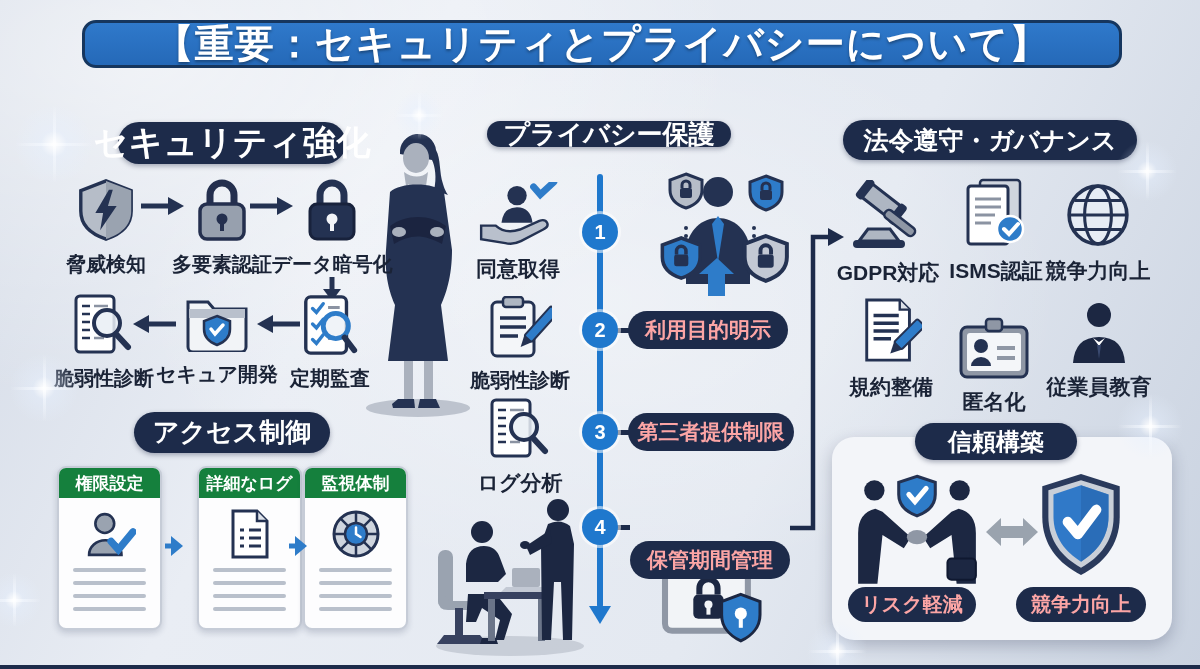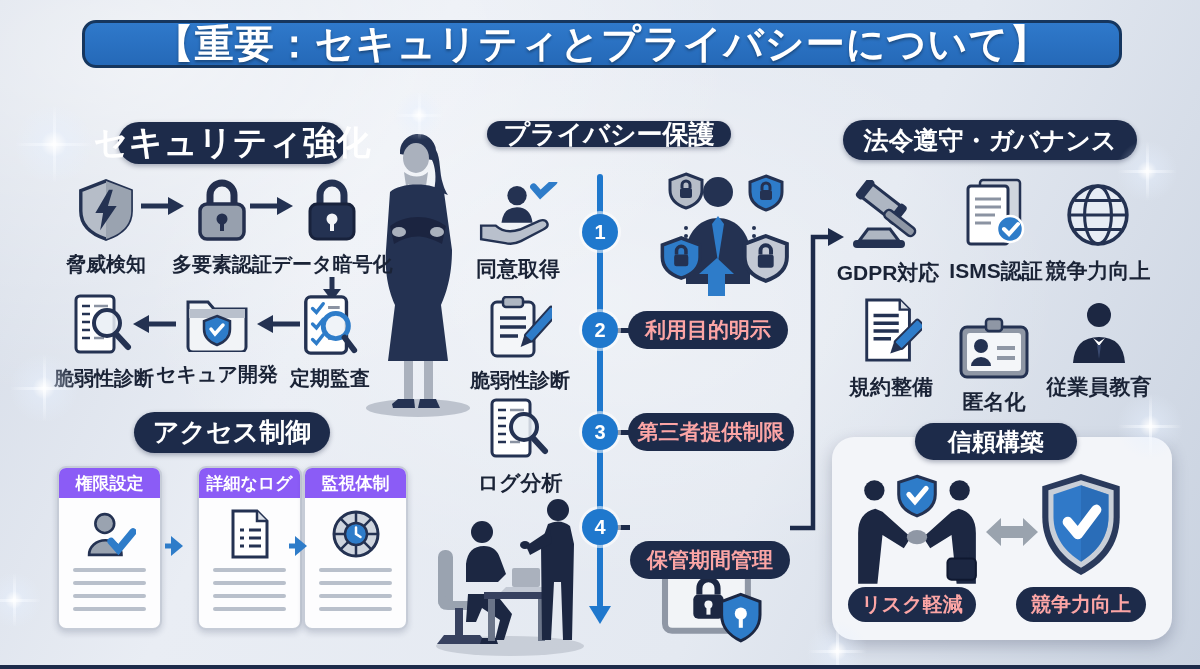--- a/index.html
+++ b/index.html
@@ -33,21 +33,21 @@
   .item{position:absolute;display:flex;flex-direction:column;align-items:center;gap:5px;z-index:3;}
   .item-label{font-weight:700;color:#1a2336;white-space:nowrap;text-align:center;}
   .fs20{font-size:20px;} .fs21{font-size:21px;}
   .card{
     position:absolute;width:105px;height:164px;background:#fdfdfe;
     border:2px solid #c6ccd7;border-radius:9px;box-sizing:border-box;overflow:hidden;
     display:flex;flex-direction:column;align-items:center;z-index:3;
     box-shadow:0 3px 6px rgba(30,40,70,.18);
   }
   .card-head{
-    width:100%;height:30px;background:#8b5cf6;color:#fff;font-weight:bold;font-size:17px;
+    width:100%;height:30px;background:#15803d;color:#fff;font-weight:bold;font-size:17px;
     display:flex;align-items:center;justify-content:center;white-space:nowrap;flex:0 0 auto;
   }
   .card-icon{margin-top:10px;height:52px;display:flex;align-items:center;}
   .card-lines{width:100%;padding:8px 14px 0 14px;box-sizing:border-box;display:flex;flex-direction:column;gap:9px;}
   .card-lines span{display:block;height:4px;background:#b9c0cb;border-radius:2px;}
   .tl-line{position:absolute;left:597px;top:174px;width:6px;height:434px;background:#1f78cd;border-radius:3px;z-index:2;}
   .tl-arrow{position:absolute;left:589px;top:606px;width:0;height:0;
     border-left:11px solid transparent;border-right:11px solid transparent;border-top:18px solid #1f78cd;z-index:2;}
   .tl-circle{
     position:absolute;left:582px;width:36px;height:36px;border-radius:50%;

